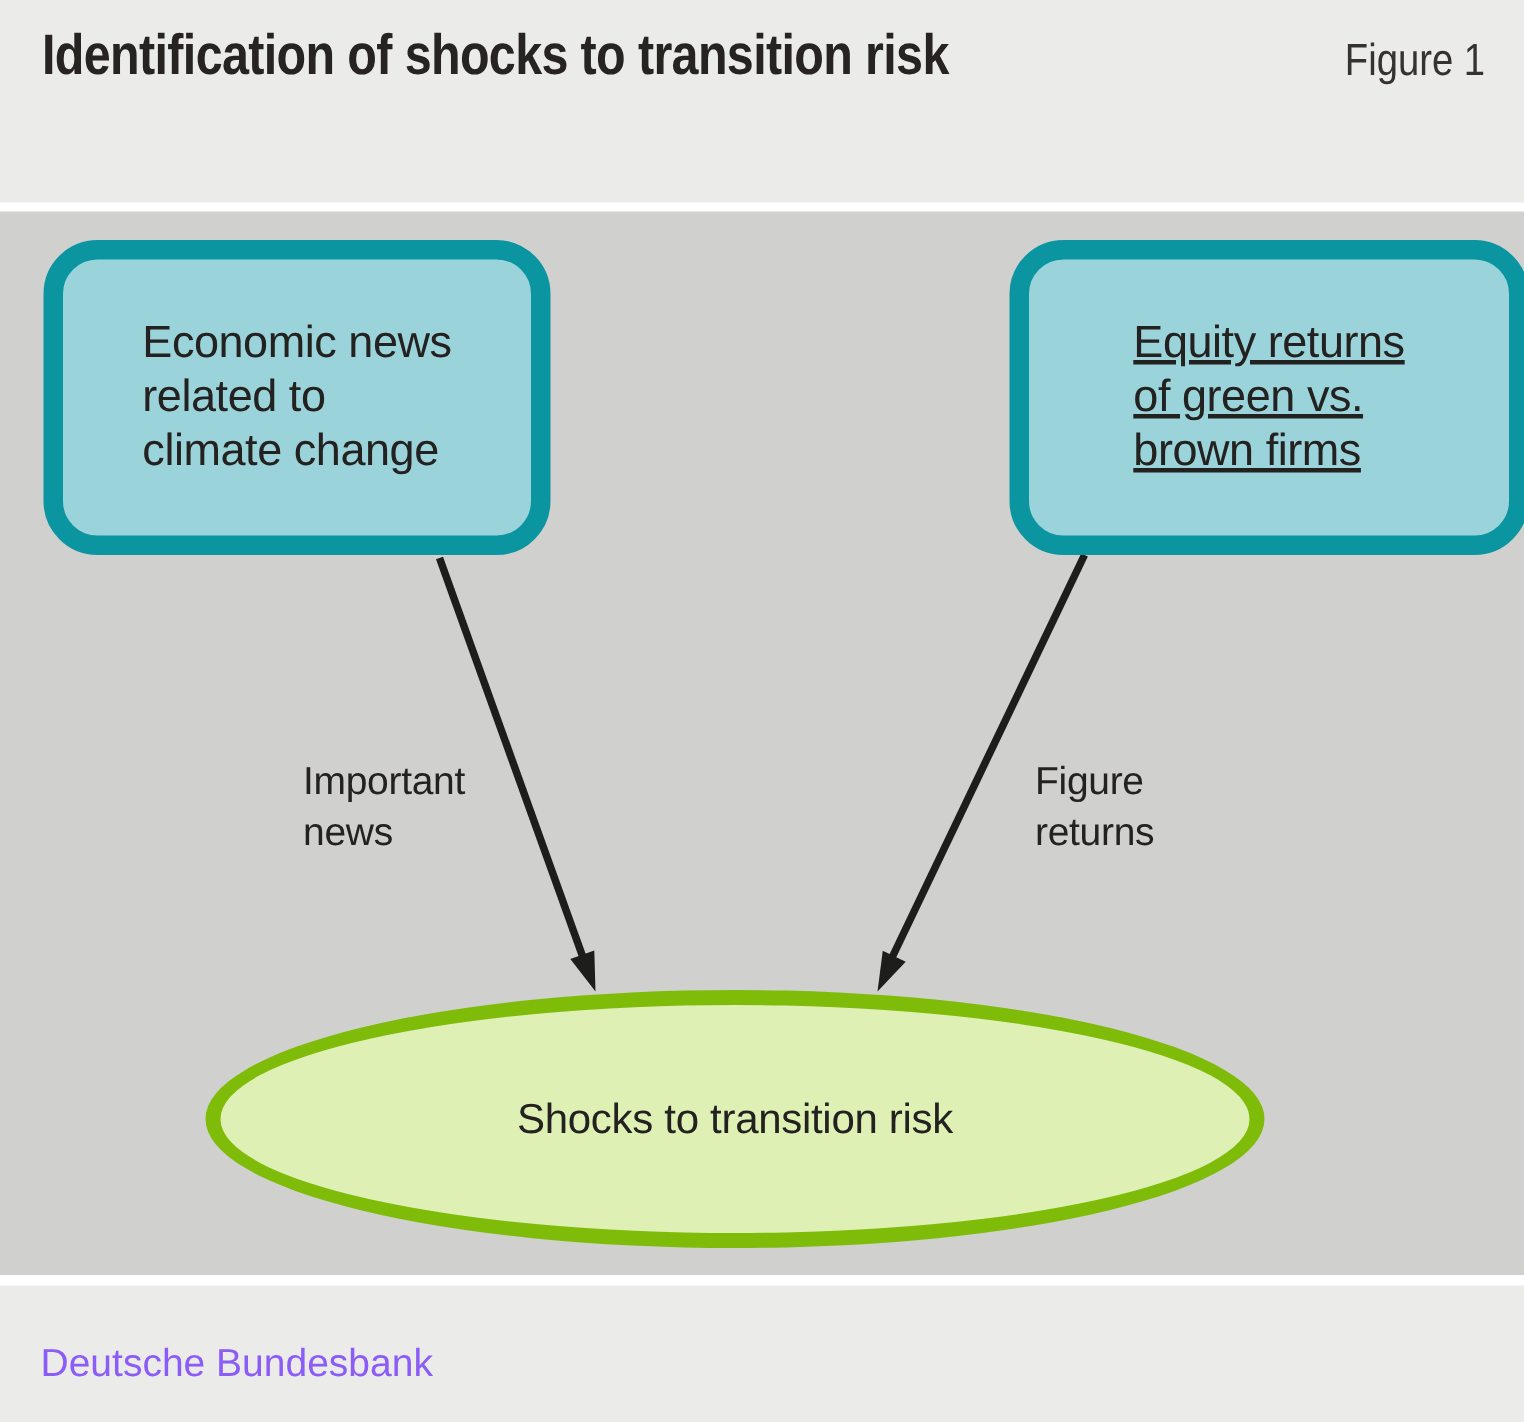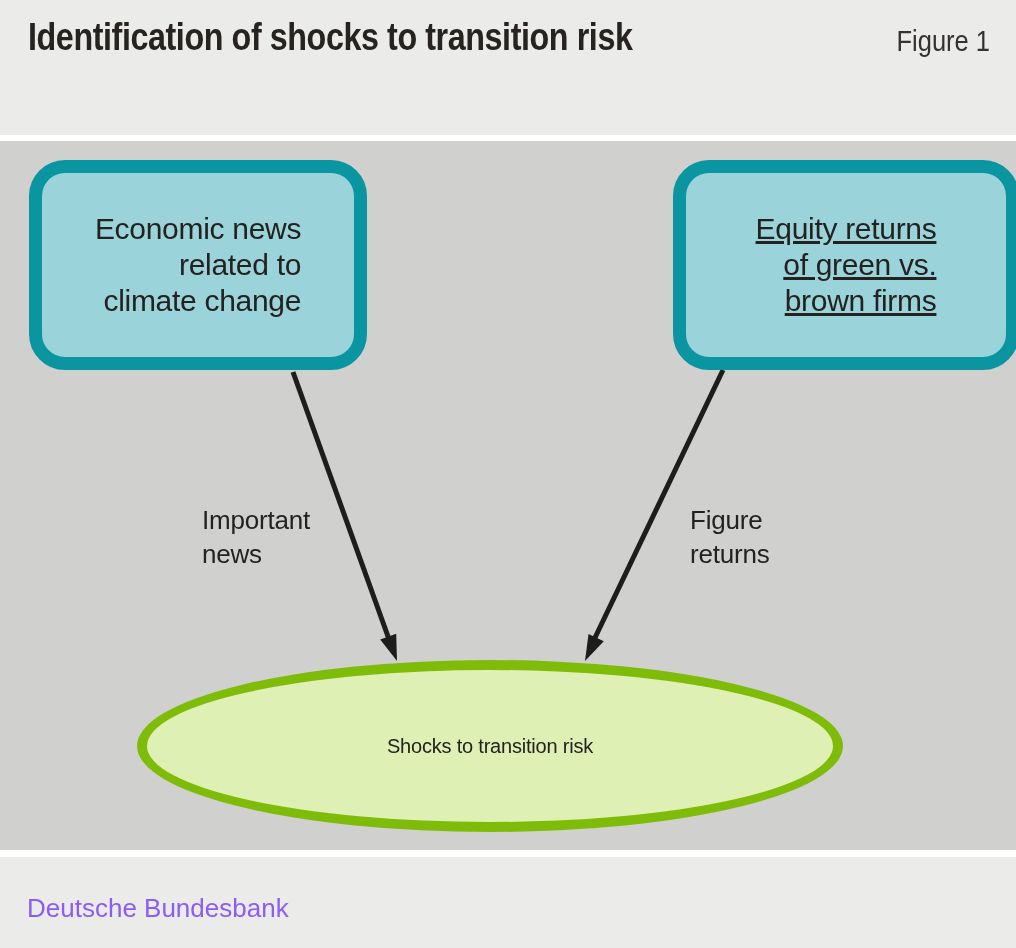--- a/index.html
+++ b/index.html
@@ -66,21 +66,21 @@
     border-radius: 36px;
     display: flex;
     align-items: center;
     justify-content: center;
   }
   .node-box.left  { left: 29px;  top: 19px; }
   .node-box.right { left: 673px; top: 19px; width: 346px; text-decoration: underline; }
   .node-box .node-text {
     font-size: 30px;
     line-height: 36px;
-    text-align: right;
+    text-align: left;
     white-space: pre-line;
     letter-spacing: -0.3px;
   }
   .arrow-label {
     position: absolute;
     top: 362px;
     font-size: 26px;
     line-height: 34px;
     white-space: pre-line;
     letter-spacing: -0.2px;
@@ -93,21 +93,21 @@
     left: 137px; top: 519px;
     width: 706px; height: 172px;
     background: var(--ellipse-fill, #dff0b4);
     border: 10px solid var(--ellipse-border, #7fbc0a);
     border-radius: 50%;
     display: flex;
     align-items: center;
     justify-content: center;
   }
   .outcome-ellipse .node-text {
-    font-size: 20px;
+    font-size: 28px;
     letter-spacing: -0.2px;
     white-space: nowrap;
   }
 
   
   .footer {
     position: absolute;
     left: 0; top: 857px;
     width: 1016px; height: 91px;
     background: var(--footer-bg, #ebebea);

